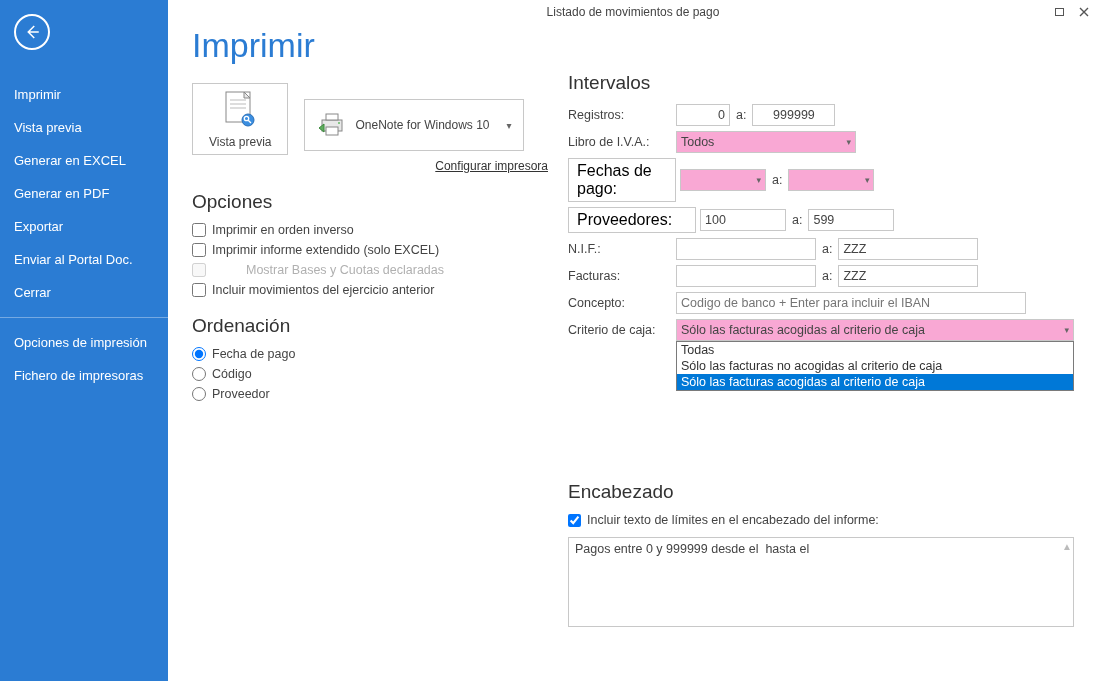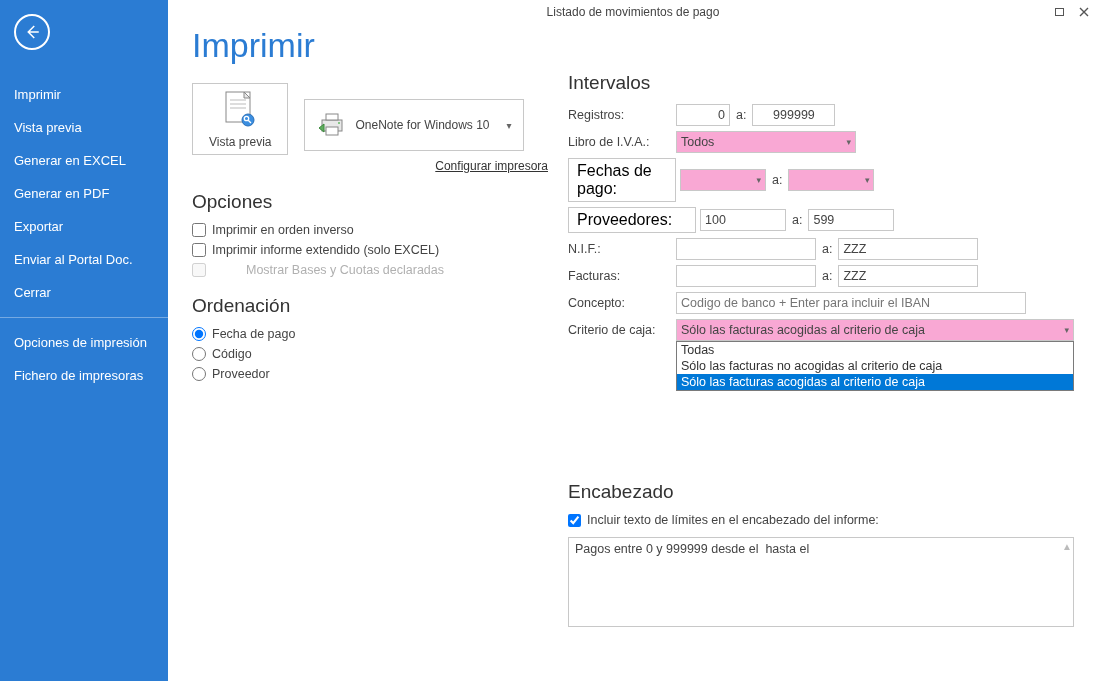--- a/index.html
+++ b/index.html
@@ -125,20 +125,24 @@
           <span>Imprimir en orden inverso</span>
         </label>
       <label class="chk-row">
           <input type="checkbox" style="">
           <span>Imprimir informe extendido (solo EXCEL)</span>
         </label>
       <label class="chk-row disabled">
           <input type="checkbox" disabled="" style="">
           <span>Mostrar Bases y Cuotas declaradas</span>
         </label>
+      <label class="chk-row">
+          <input type="checkbox" style="">
+          <span>Incluir movimientos del ejercicio anterior</span>
+        </label>
 
       <div class="section-h">Ordenación</div>
       <label class="rad-row">
           <input type="radio" name="ord" checked="" style="">
           <span>Fecha de pago</span>
         </label>
       <label class="rad-row">
           <input type="radio" name="ord" style="">
           <span>Código</span>
         </label>

